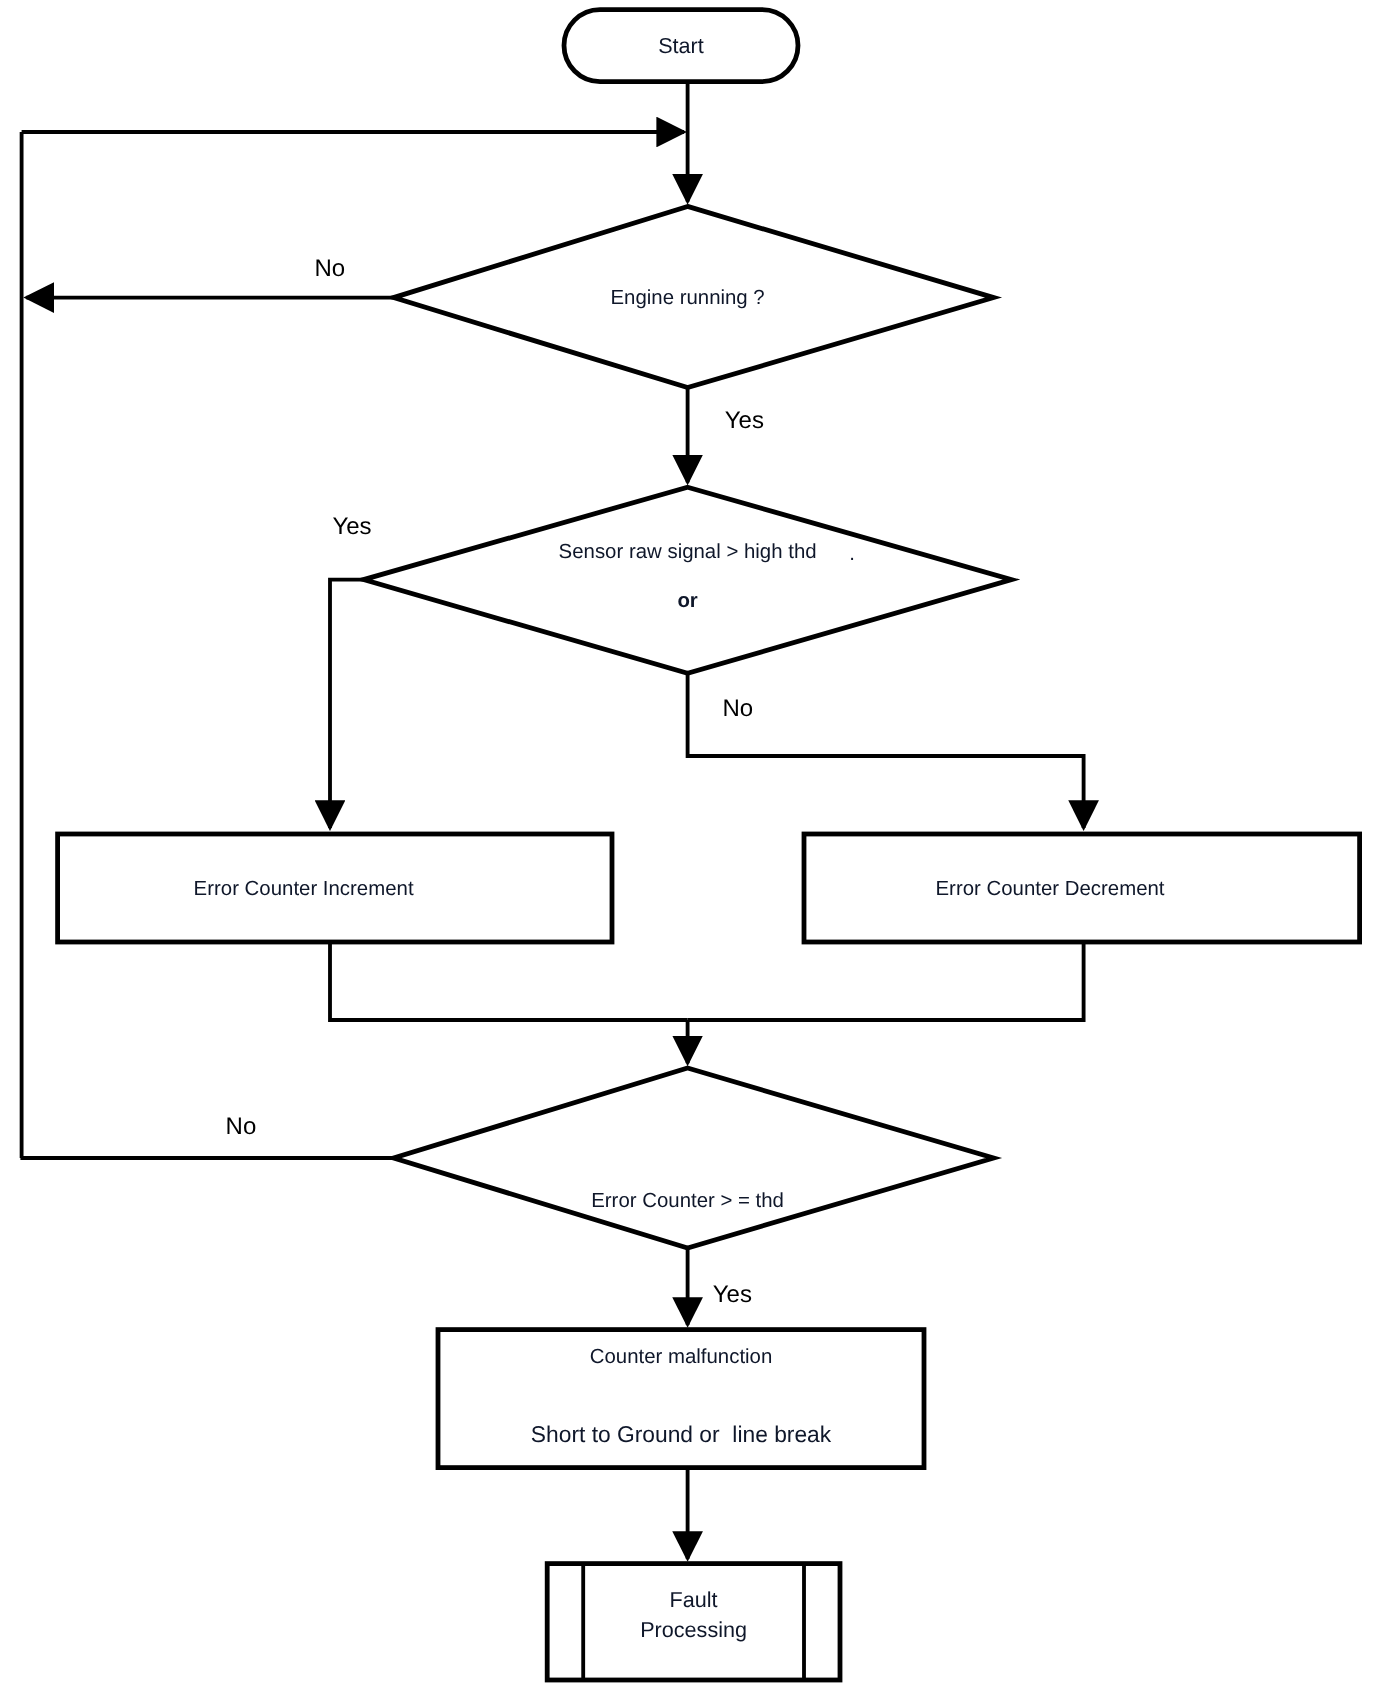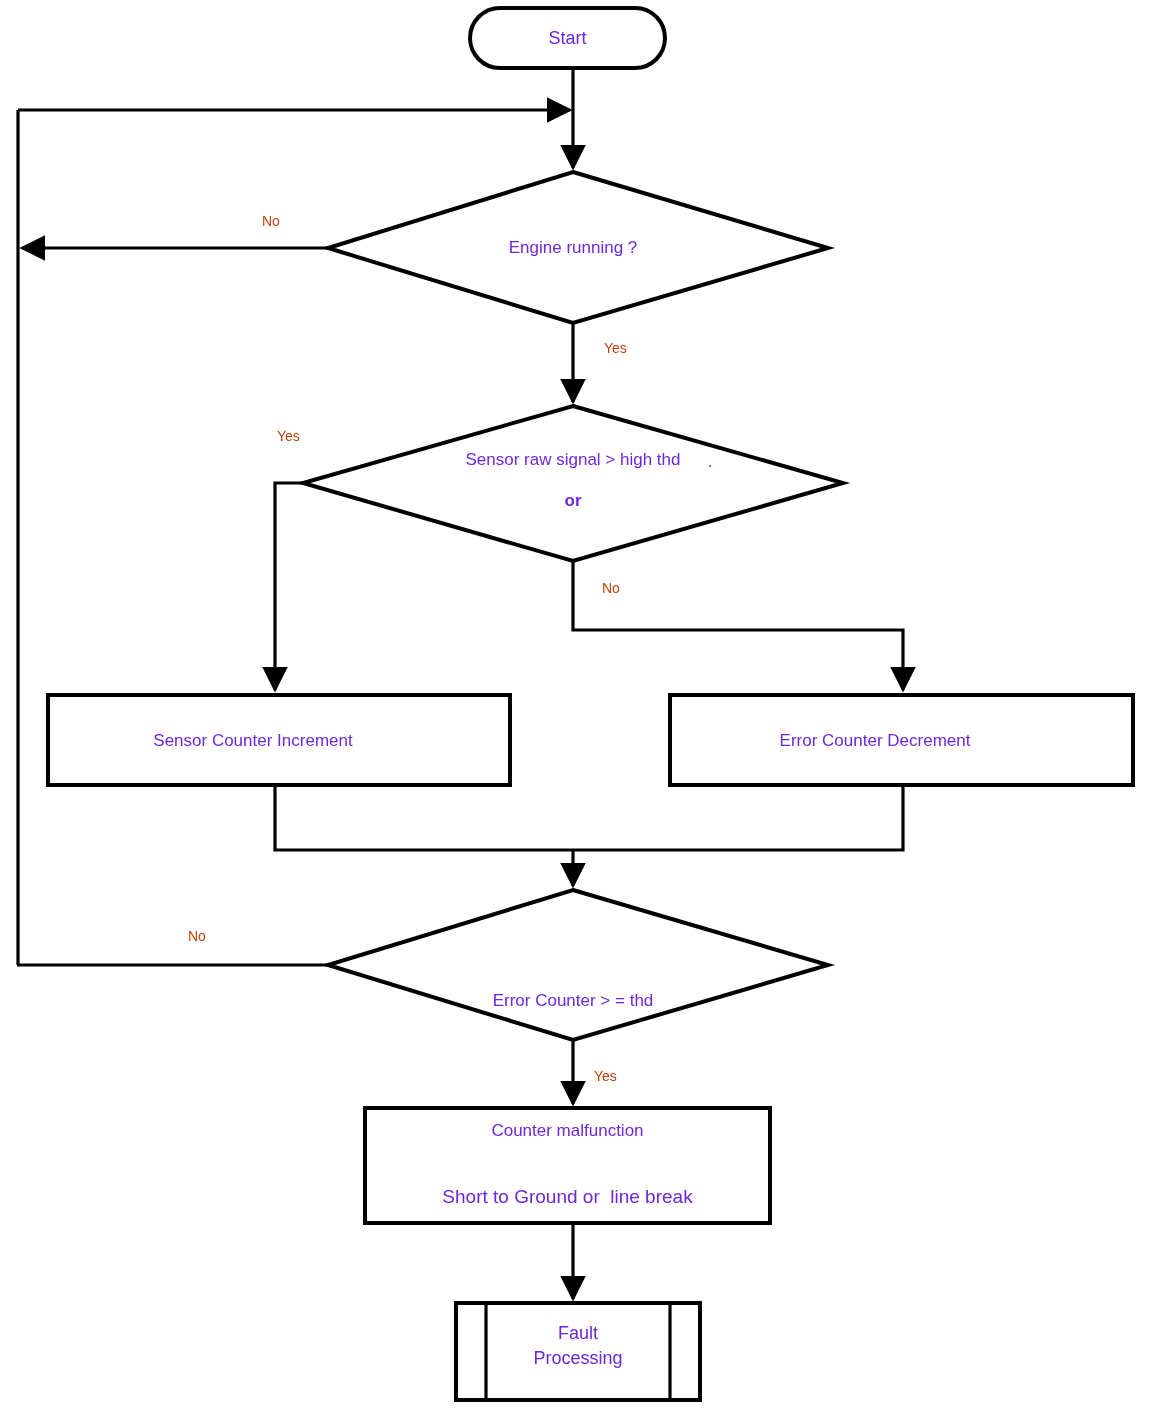--- a/index.html
+++ b/index.html
@@ -22,29 +22,29 @@
   #flow-svg {
     position: absolute;
     top: 0;
     left: 0;
     width: 1152px;
     height: 1416px;
   }
   .node-text {
     position: absolute;
     text-align: center;
-    color: #6d28d9;
+    color: #0f172a;
     line-height: 1.18;
     white-space: pre;
     pointer-events: none;
   }
   .edge-label {
     position: absolute;
-    color: #c2410c;
-    font-size: 14px;
+    color: #000000;
+    font-size: 20px;
     white-space: pre;
   }
   .t-start      { font-size: 18px; }
   .t-diamond    { font-size: 17px; }
   .t-box        { font-size: 17px; }
   .t-mal-title  { font-size: 17px; }
   .t-mal-lines  { font-size: 19px; line-height: 1.22; }
   .t-fault      { font-size: 18px; line-height: 1.30; }
 </style>
 </head>
@@ -109,21 +109,21 @@
   </svg>
 
   <div class="node-text t-start" style="left:470px; top:28px; width:195px;">Start</div>
 
   <div class="node-text t-diamond" style="left:418px; top:238px; width:310px;">Engine running ?</div>
 
   <div class="node-text t-diamond" style="left:378px; top:450px; width:390px;">Sensor raw signal &gt; high thd</div>
   <div class="node-text t-diamond" style="left:378px; top:491px; width:390px;font-weight:bold;">or</div>
   <div class="node-text t-diamond" style="left:700px; top:452px; width:20px;">.</div>
 
-  <div class="node-text t-box" style="left:68px; top:731px; width:370px;">Sensor Counter Increment</div>
+  <div class="node-text t-box" style="left:68px; top:731px; width:370px;">Error Counter Increment</div>
 
   <div class="node-text t-box" style="left:690px; top:731px; width:370px;">Error Counter Decrement</div>
 
   <div class="node-text t-diamond" style="left:418px; top:955px; width:310px;margin-top:36px;">Error Counter &gt; = thd</div>
 
   <div class="node-text t-mal-title" style="left:375px; top:1121px; width:385px;">Counter malfunction</div>
   <div class="node-text t-mal-lines" style="left:375px; top:1185px; width:385px;">Short to Ground or  line break</div>
 
   <div class="node-text t-fault" style="left:486px; top:1322px; width:184px;text-align:center;">Fault</div>
   <div class="node-text t-fault" style="left:486px; top:1347px; width:184px;">Processing</div>

